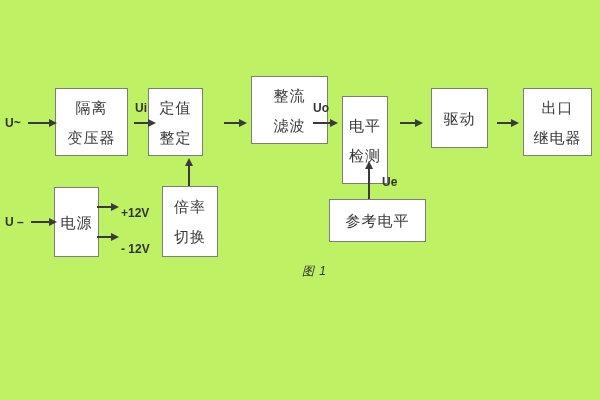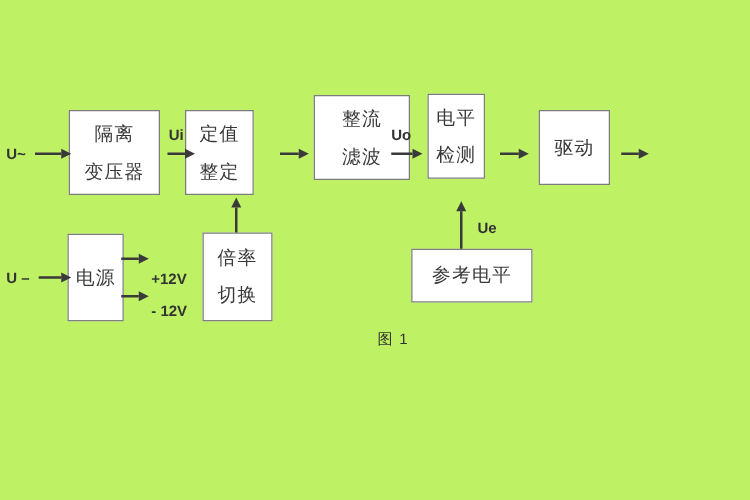--- a/index.html
+++ b/index.html
@@ -12,21 +12,21 @@
     position:absolute;box-sizing:border-box;border:1px solid #7d7d7d;background:#ffffff;
     display:flex;flex-direction:column;align-items:center;justify-content:center;
     gap:13px;font-size:15px;line-height:17px;letter-spacing:1px;color:#383838;
     text-align:center;white-space:nowrap;
   }
   
   .lbl{
     position:absolute;font-size:12px;line-height:18px;color:#333333;
     font-weight:600;white-space:nowrap;
   }
-  .lbl.cn{font-weight:normal;letter-spacing:1px;}
+  .lbl.cn{font-weight:normal;letter-spacing:1px;font-style:italic;}
   
   .ar{position:absolute;height:2px;background:#3a3a3a;}
   .ar::after{
     content:"";position:absolute;right:-8px;top:-3px;width:0;height:0;
     border-left:8px solid #3a3a3a;border-top:4px solid transparent;border-bottom:4px solid transparent;
   }
   
   .au{position:absolute;width:2px;background:#3a3a3a;}
   .au::before{
     content:"";position:absolute;top:-8px;left:-3px;width:0;height:0;
@@ -46,29 +46,33 @@
   <div class="blk" style="left:148px;top:88px;width:55px;height:68px">
     <span>定值</span>
     <span>整定</span>
   </div>
 
   <div class="blk" style="left:251px;top:76px;width:77px;height:68px">
     <span>整流</span>
     <span>滤波</span>
   </div>
 
-  <div class="blk" style="left:342px;top:75px;width:46px;height:68px">
+  <div class="blk" style="left:342px;top:96px;width:46px;height:88px">
     <span>电平</span>
     <span>检测</span>
   </div>
 
   <div class="blk" style="left:431px;top:88px;width:57px;height:60px">
     <span>驱动</span>
   </div>
 
+  <div class="blk" style="left:523px;top:88px;width:69px;height:68px">
+    <span>出口</span>
+    <span>继电器</span>
+  </div>
 
   <div class="blk" style="left:54px;top:187px;width:45px;height:70px">
     <span>电源</span>
   </div>
 
   <div class="blk" style="left:162px;top:186px;width:56px;height:71px">
     <span>倍率</span>
     <span>切换</span>
   </div>
 
@@ -79,21 +83,21 @@
   <span class="lbl" style="left:5px;top:114px">U~</span>
 
   <span class="lbl" style="left:5px;top:213px">U –</span>
 
   <span class="lbl" style="left:135px;top:99px">Ui</span>
 
   <span class="lbl" style="left:313px;top:99px">Uo</span>
 
   <span class="lbl" style="left:382px;top:173px">Ue</span>
 
-  <span class="lbl" style="left:121px;top:214px">+12V</span>
+  <span class="lbl" style="left:121px;top:204px">+12V</span>
 
   <span class="lbl" style="left:121px;top:240px">- 12V</span>
 
   <div class="ar" style="left:28px;top:122px;width:21px"></div>
 
   <div class="ar" style="left:134px;top:122px;width:14px"></div>
 
   <div class="ar" style="left:224px;top:122px;width:15px"></div>
 
   <div class="ar" style="left:313px;top:122px;width:17px"></div>

